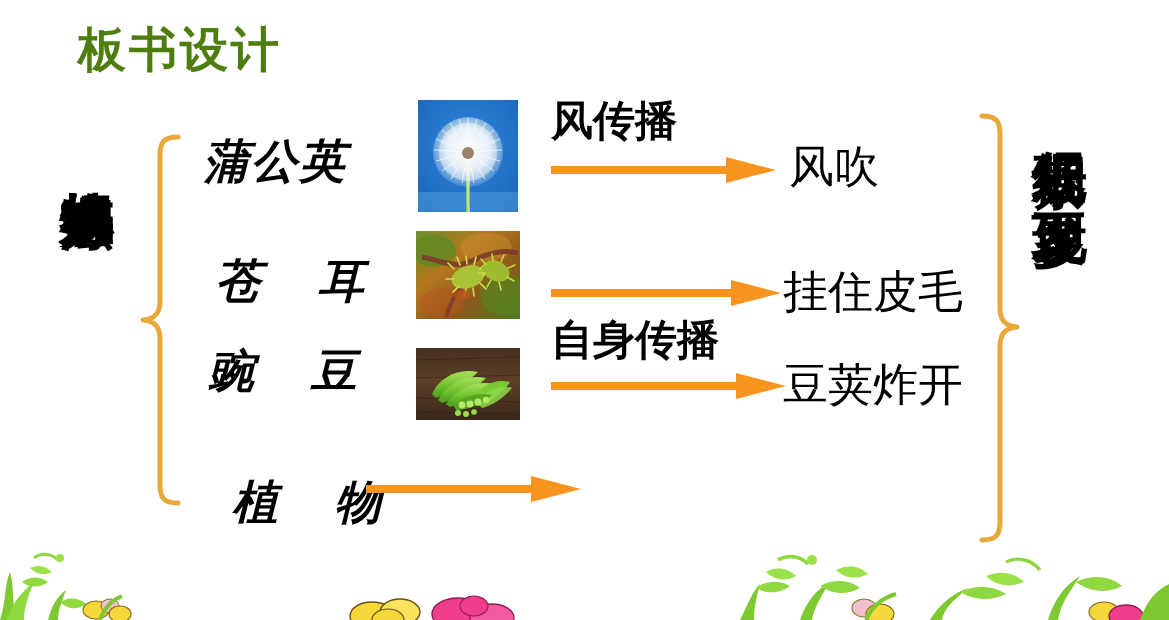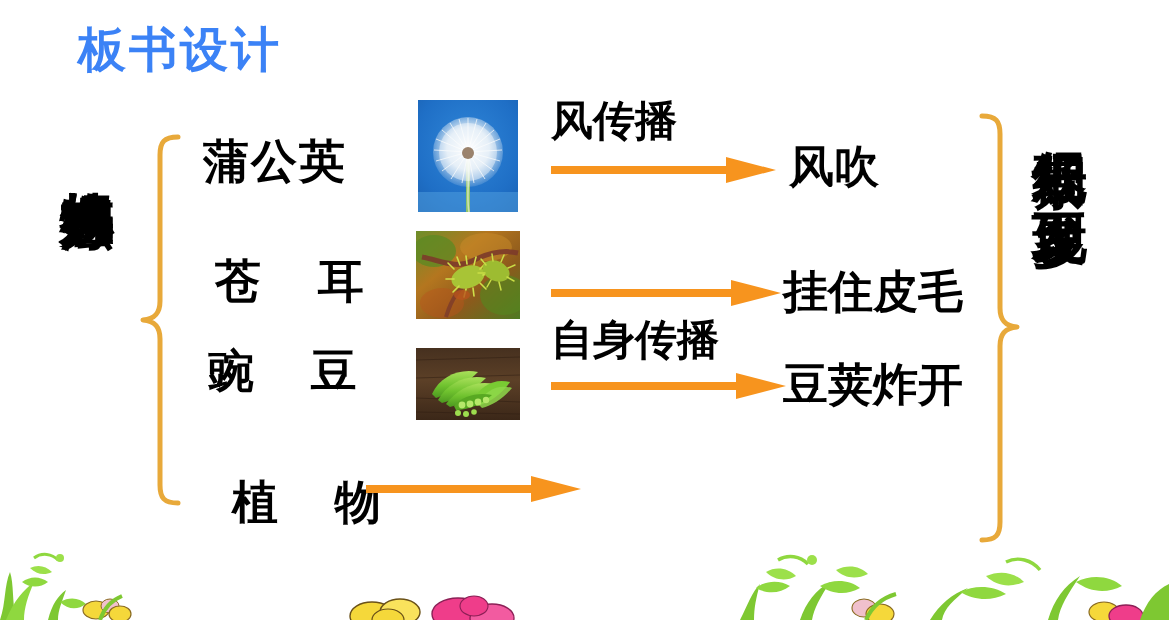--- a/index.html
+++ b/index.html
@@ -18,21 +18,21 @@
     overflow: hidden;
   }
 
   
   .title {
     position: absolute;
     left: 78px;
     top: 24px;
     font-size: 48px;
     font-weight: bold;
-    color: #3b82f6;
+    color: #4d7c0f;
     letter-spacing: 3px;
     line-height: 1.1;
     white-space: nowrap;
   }
 
   
   .vtext {
     position: absolute;
     writing-mode: vertical-rl;
     text-orientation: upright;
@@ -62,20 +62,21 @@
   #brace-right { left: 978px; top: 112px; }
 
   
   .plant {
     position: absolute;
     font-size: 46px;
     font-weight: bold;
     color: #000;
     white-space: pre;
     line-height: 1;
+    font-style: italic;
   }
   #plant-0 { left: 203px; top: 138px; letter-spacing: 2px; }
   #plant-1 { left: 215px; top: 258px; letter-spacing: 22px; }
   #plant-2 { left: 208px; top: 348px; letter-spacing: 22px; }
   #plant-3 { left: 202px; top: 479px; letter-spacing: 22px; margin-left: 30px; }
 
   
   .photo {
     position: absolute;
     overflow: hidden;
@@ -108,21 +109,21 @@
   #arrow-0 { left: 551px; top: 155px; width: 225px; }
   #arrow-1 { left: 551px; top: 278px; width: 230px; }
   #arrow-2 { left: 551px; top: 371px; width: 235px; }
   #arrow-3 { left: 366px; top: 474px; width: 215px; }
   .arrow svg { display: block; width: 100%; height: 100%; }
 
   
   .result {
     position: absolute;
     font-size: 45px;
-    font-weight: bold;
+    font-weight: normal;
     color: #000;
     white-space: nowrap;
     line-height: 1;
   }
   #result-0 { left: 789px; top: 144px; }
   #result-1 { left: 783px; top: 269px; }
   #result-2 { left: 783px; top: 362px; }
   #result-3 { left: 604px; top: 462px; }
 
   

